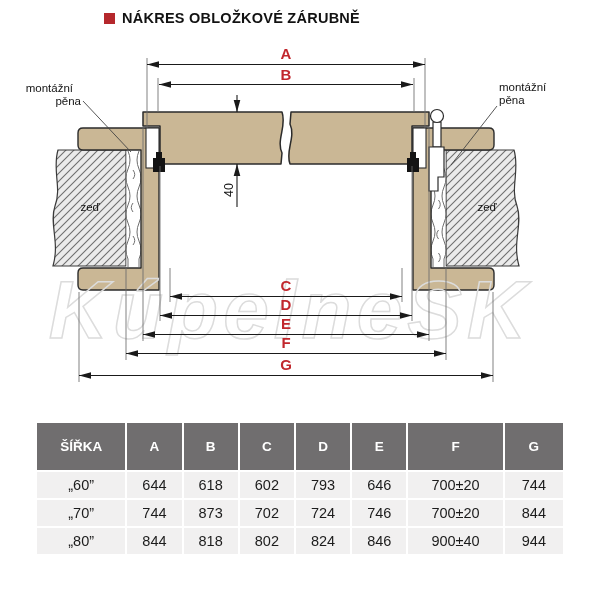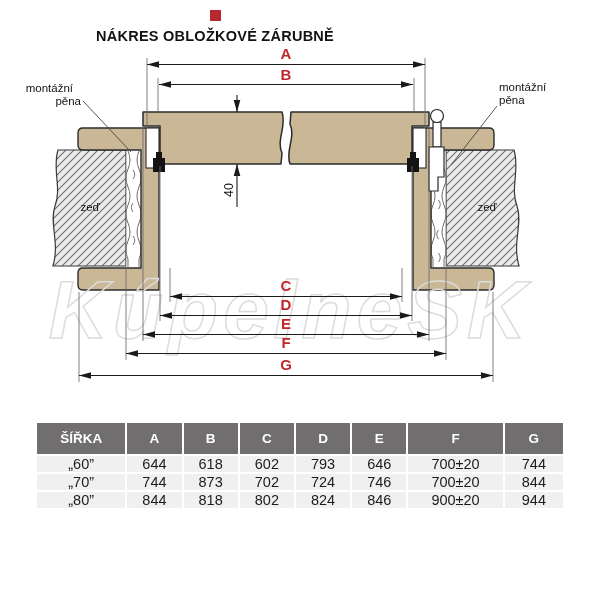--- a/index.html
+++ b/index.html
@@ -1,20 +1,20 @@
 <!DOCTYPE html>
 <html><head>
 <meta charset="utf-8">
 <style>
   html,body{margin:0;padding:0;}
   body{
     width:600px;height:600px;position:relative;overflow:hidden;
     background:#ffffff;font-family:"Liberation Sans",sans-serif;
   }
-  .title-row{position:absolute;left:96px;top:10px;display:flex;align-items:center;gap:7px;flex-direction:column;}
+  .title-row{position:absolute;left:104px;top:10px;display:flex;align-items:center;gap:7px;}
   .title-bullet{width:11px;height:11px;background:#b5282c;flex:0 0 auto;}
   .title-text{font-weight:bold;font-size:14.5px;color:#121212;letter-spacing:.25px;white-space:nowrap;}
 
   svg.diagram{position:absolute;left:0;top:0;}
 
   .dim-line{stroke:#1a1a1a;stroke-width:1.1;}
   .ext-line{stroke:#6a6a6a;stroke-width:.85;}
   .dim-label{font-weight:bold;font-size:15px;fill:#c1272d;text-anchor:middle;}
   .thick-label{font-size:12.5px;fill:#141414;text-anchor:middle;}
   .zed-label{font-size:11.5px;fill:#141414;text-anchor:middle;}
@@ -30,25 +30,25 @@
   .wall{fill:url(#hatch);stroke:#3a3a3a;stroke-width:1.2;}
   .watermark{font-weight:bold;font-style:italic;font-size:82px;letter-spacing:5px;
              fill:none;stroke:#dcdcdc;stroke-width:1.5;text-anchor:middle;}
 
   table.sizes{
     position:absolute;left:35px;top:421px;width:530px;
     border-collapse:separate;border-spacing:2px;table-layout:fixed;background:#fff;
   }
   table.sizes th{
     background:#706e6f;color:#ffffff;font-weight:bold;font-size:13.5px;
-    height:31px;text-align:center;padding:0;
+    height:31px;text-align:center;padding:8px;
   }
   table.sizes td{
     background:#f1f0f0;color:#1c1c1c;font-size:14.5px;
-    height:16px;text-align:center;padding:0;
+    height:26px;text-align:center;padding:0;
   }
   col.c-sirka{width:88px;} col.c-std{width:54px;} col.c-f{width:94px;} col.c-g{width:58px;}
 </style>
 </head>
 <body>
 
 <div class="title-row">
   <span class="title-bullet"></span>
   <span class="title-text">NÁKRES OBLOŽKOVÉ ZÁRUBNĚ</span>
 </div>
@@ -206,17 +206,17 @@
       <td>700±20</td>
       <td>844</td>
     </tr>
     <tr>
       <td>„80”</td>
       <td>844</td>
       <td>818</td>
       <td>802</td>
       <td>824</td>
       <td>846</td>
-      <td>900±20</td>
+      <td>900±40</td>
       <td>944</td>
     </tr>
   </tbody>
 </table>
 
 </body></html>

